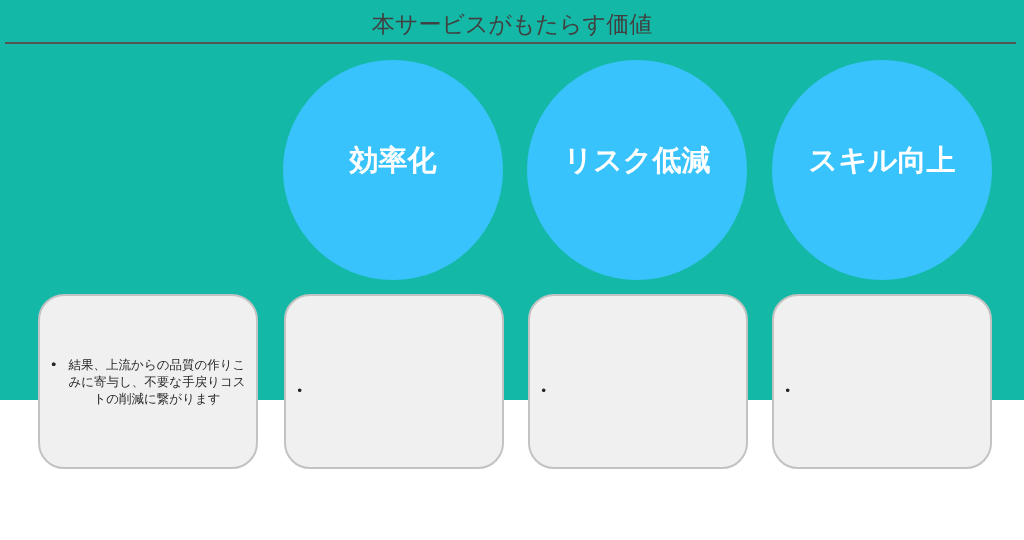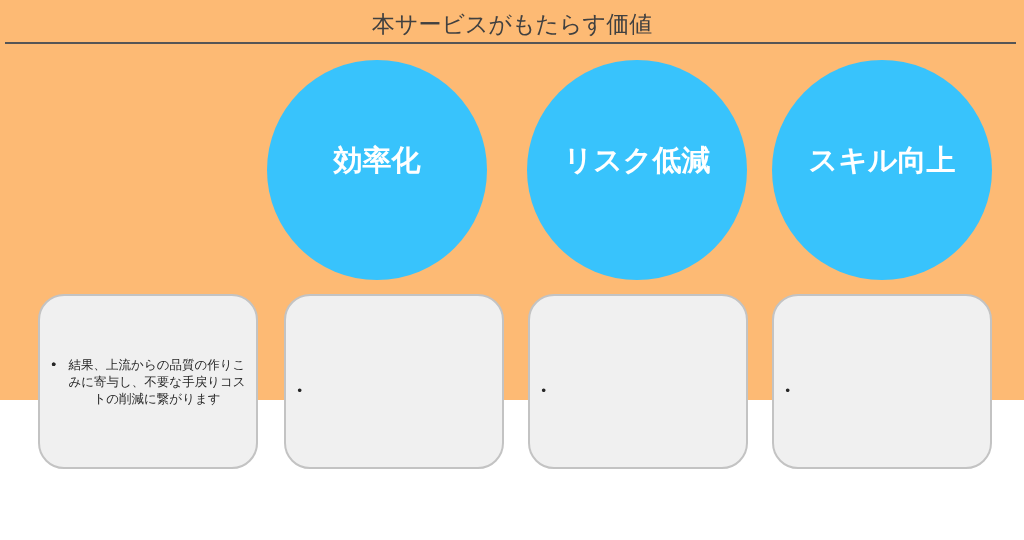--- a/index.html
+++ b/index.html
@@ -8,21 +8,21 @@
       width: 1024px;
       height: 540px;
       background: #ffffff;
       overflow: hidden;
       font-family: "DejaVu Sans", "Liberation Sans", sans-serif;
     }
     .slide {
       position: relative;
       width: 1024px;
       height: 400px;
-      background: #fdba74;
+      background: #14b8a6;
     }
     .title {
       position: absolute;
       left: 0;
       top: 8px;
       width: 1024px;
       text-align: center;
       font-size: 23px;
       color: #404040;
       line-height: 32px;
@@ -82,21 +82,21 @@
       position: relative;
       padding-left: 18px;
       text-align: center;
     }
     .card li .bullet {
       position: absolute;
       left: 0;
       top: 0;
     }
     .c1 { left: 38px; }
-    .c2 { left: 267px; text-align: right; }
+    .c2 { left: 283px; text-align: right; }
     .c3 { left: 527px; }
     .c4 { left: 772px; }
     .k1 { left: 38px; }
     .k2 { left: 284px; }
     .k3 { left: 528px; }
     .k4 { left: 772px; }
   </style>
 </head>
 <body>
 

